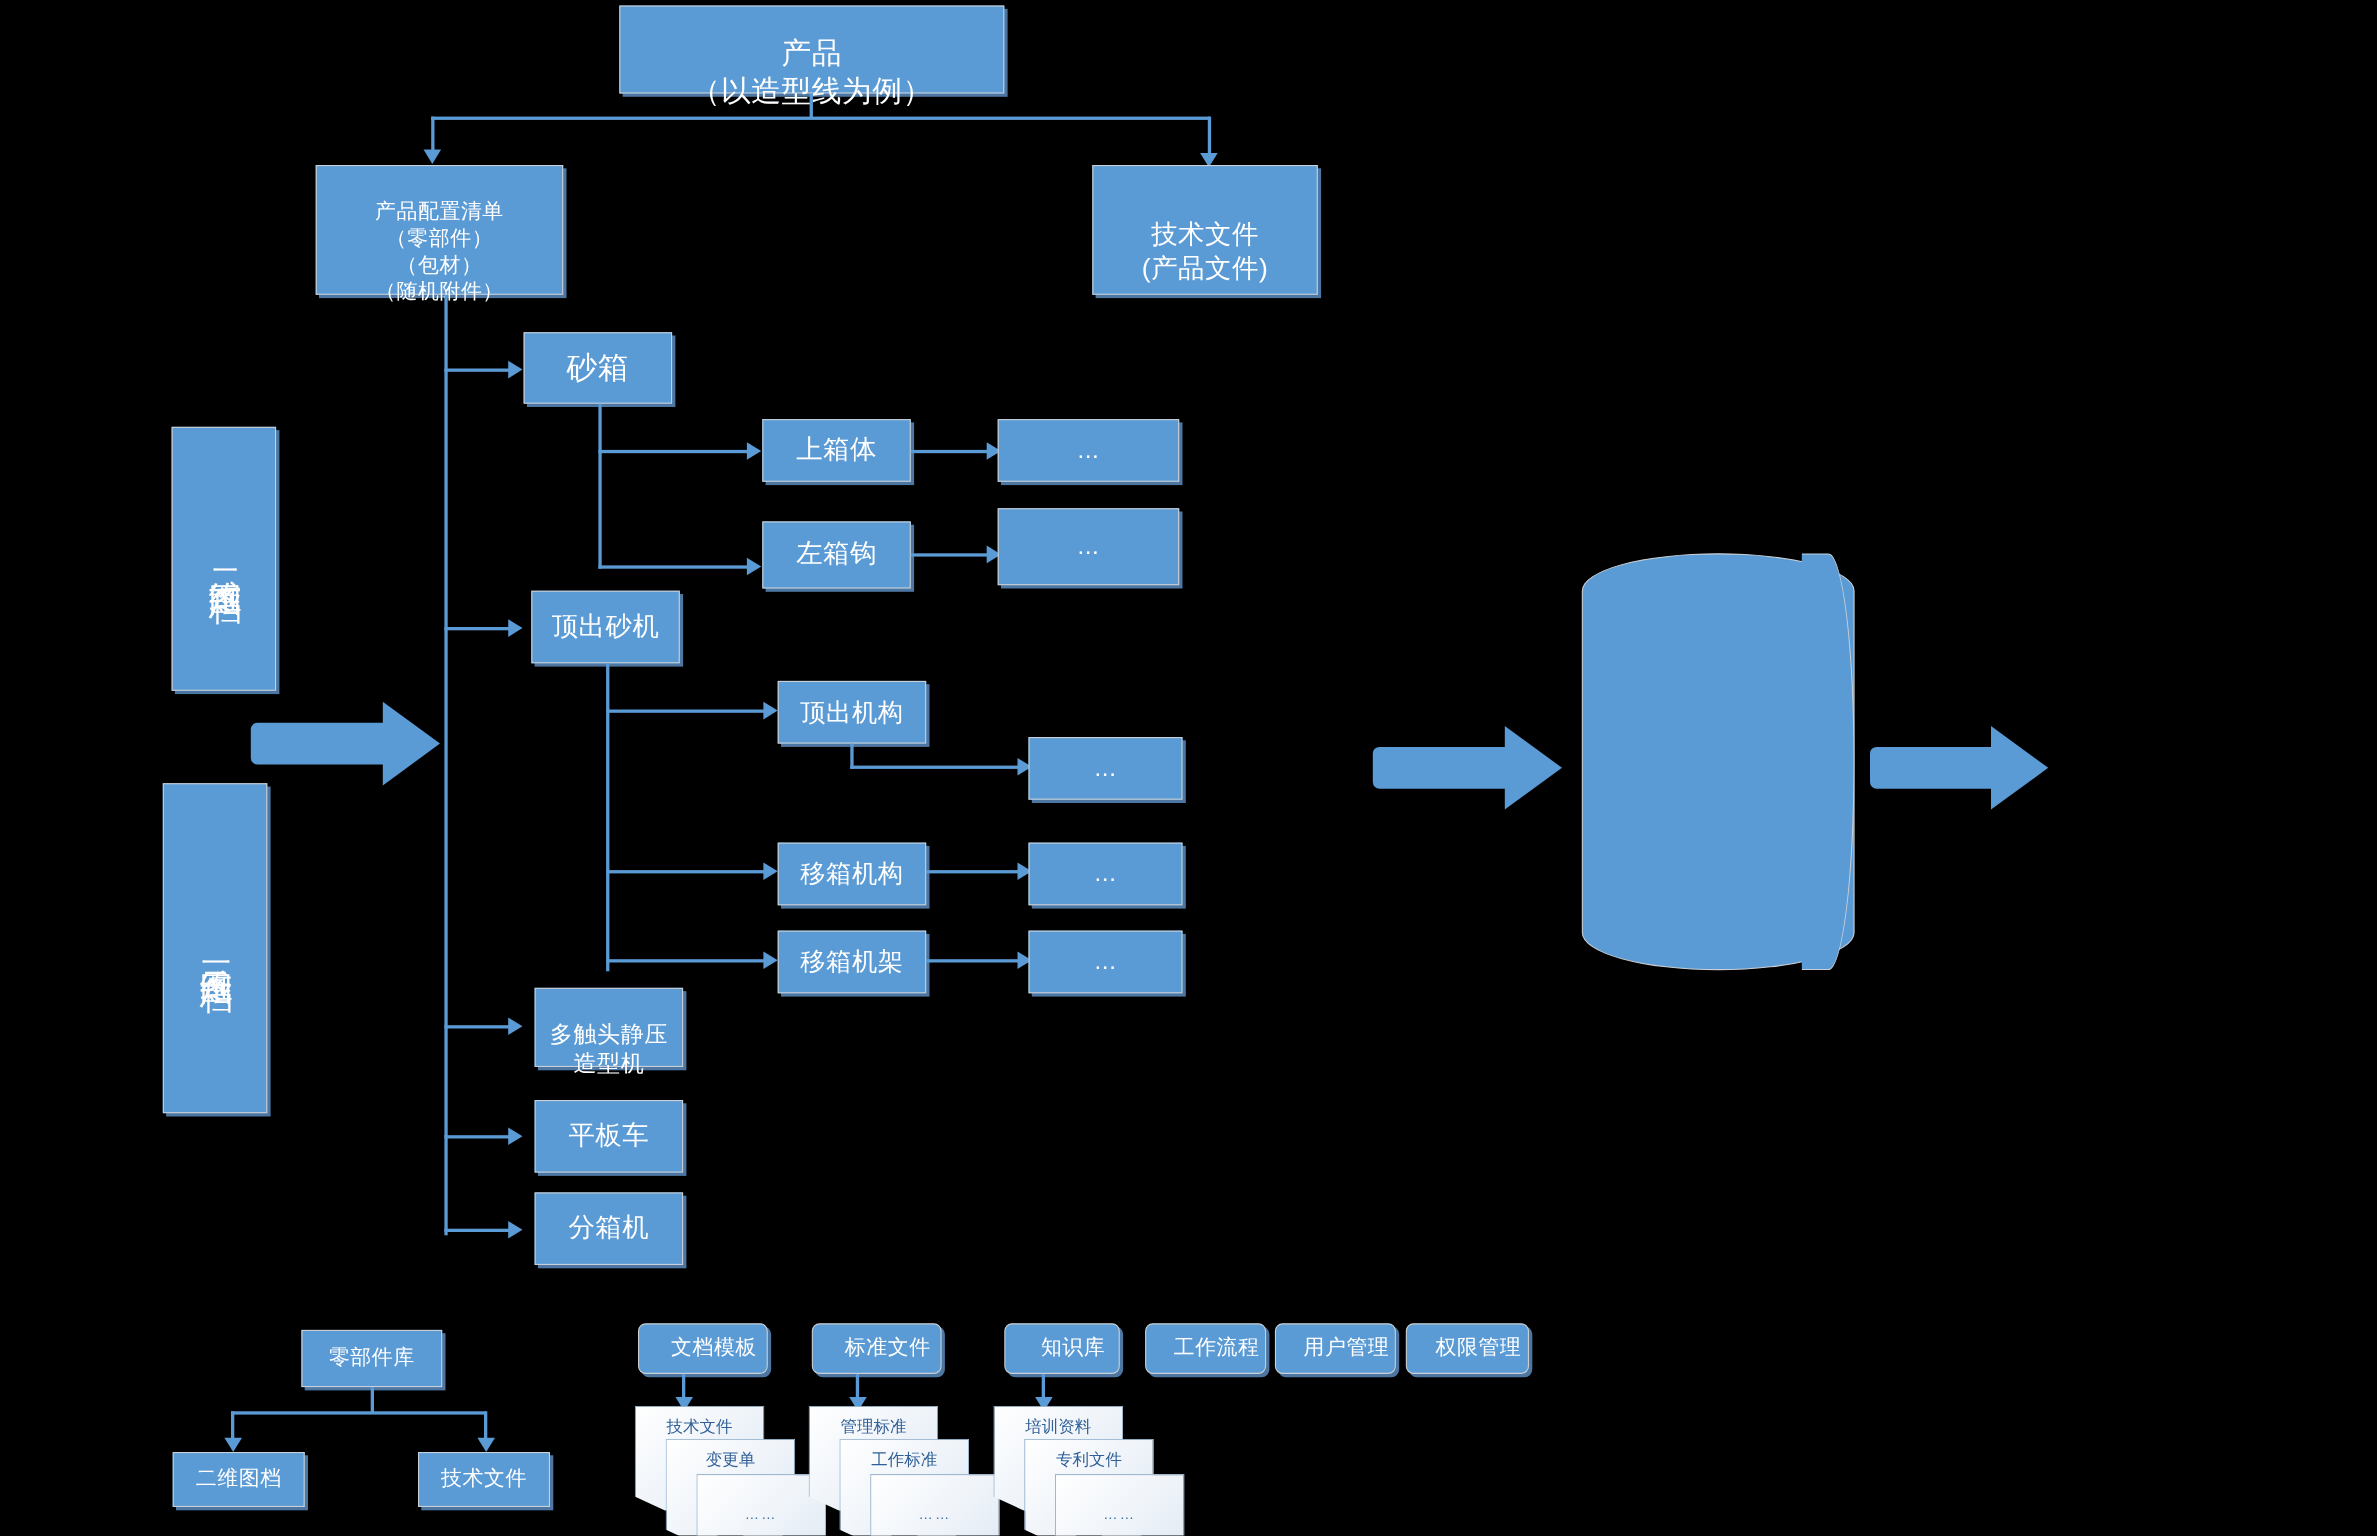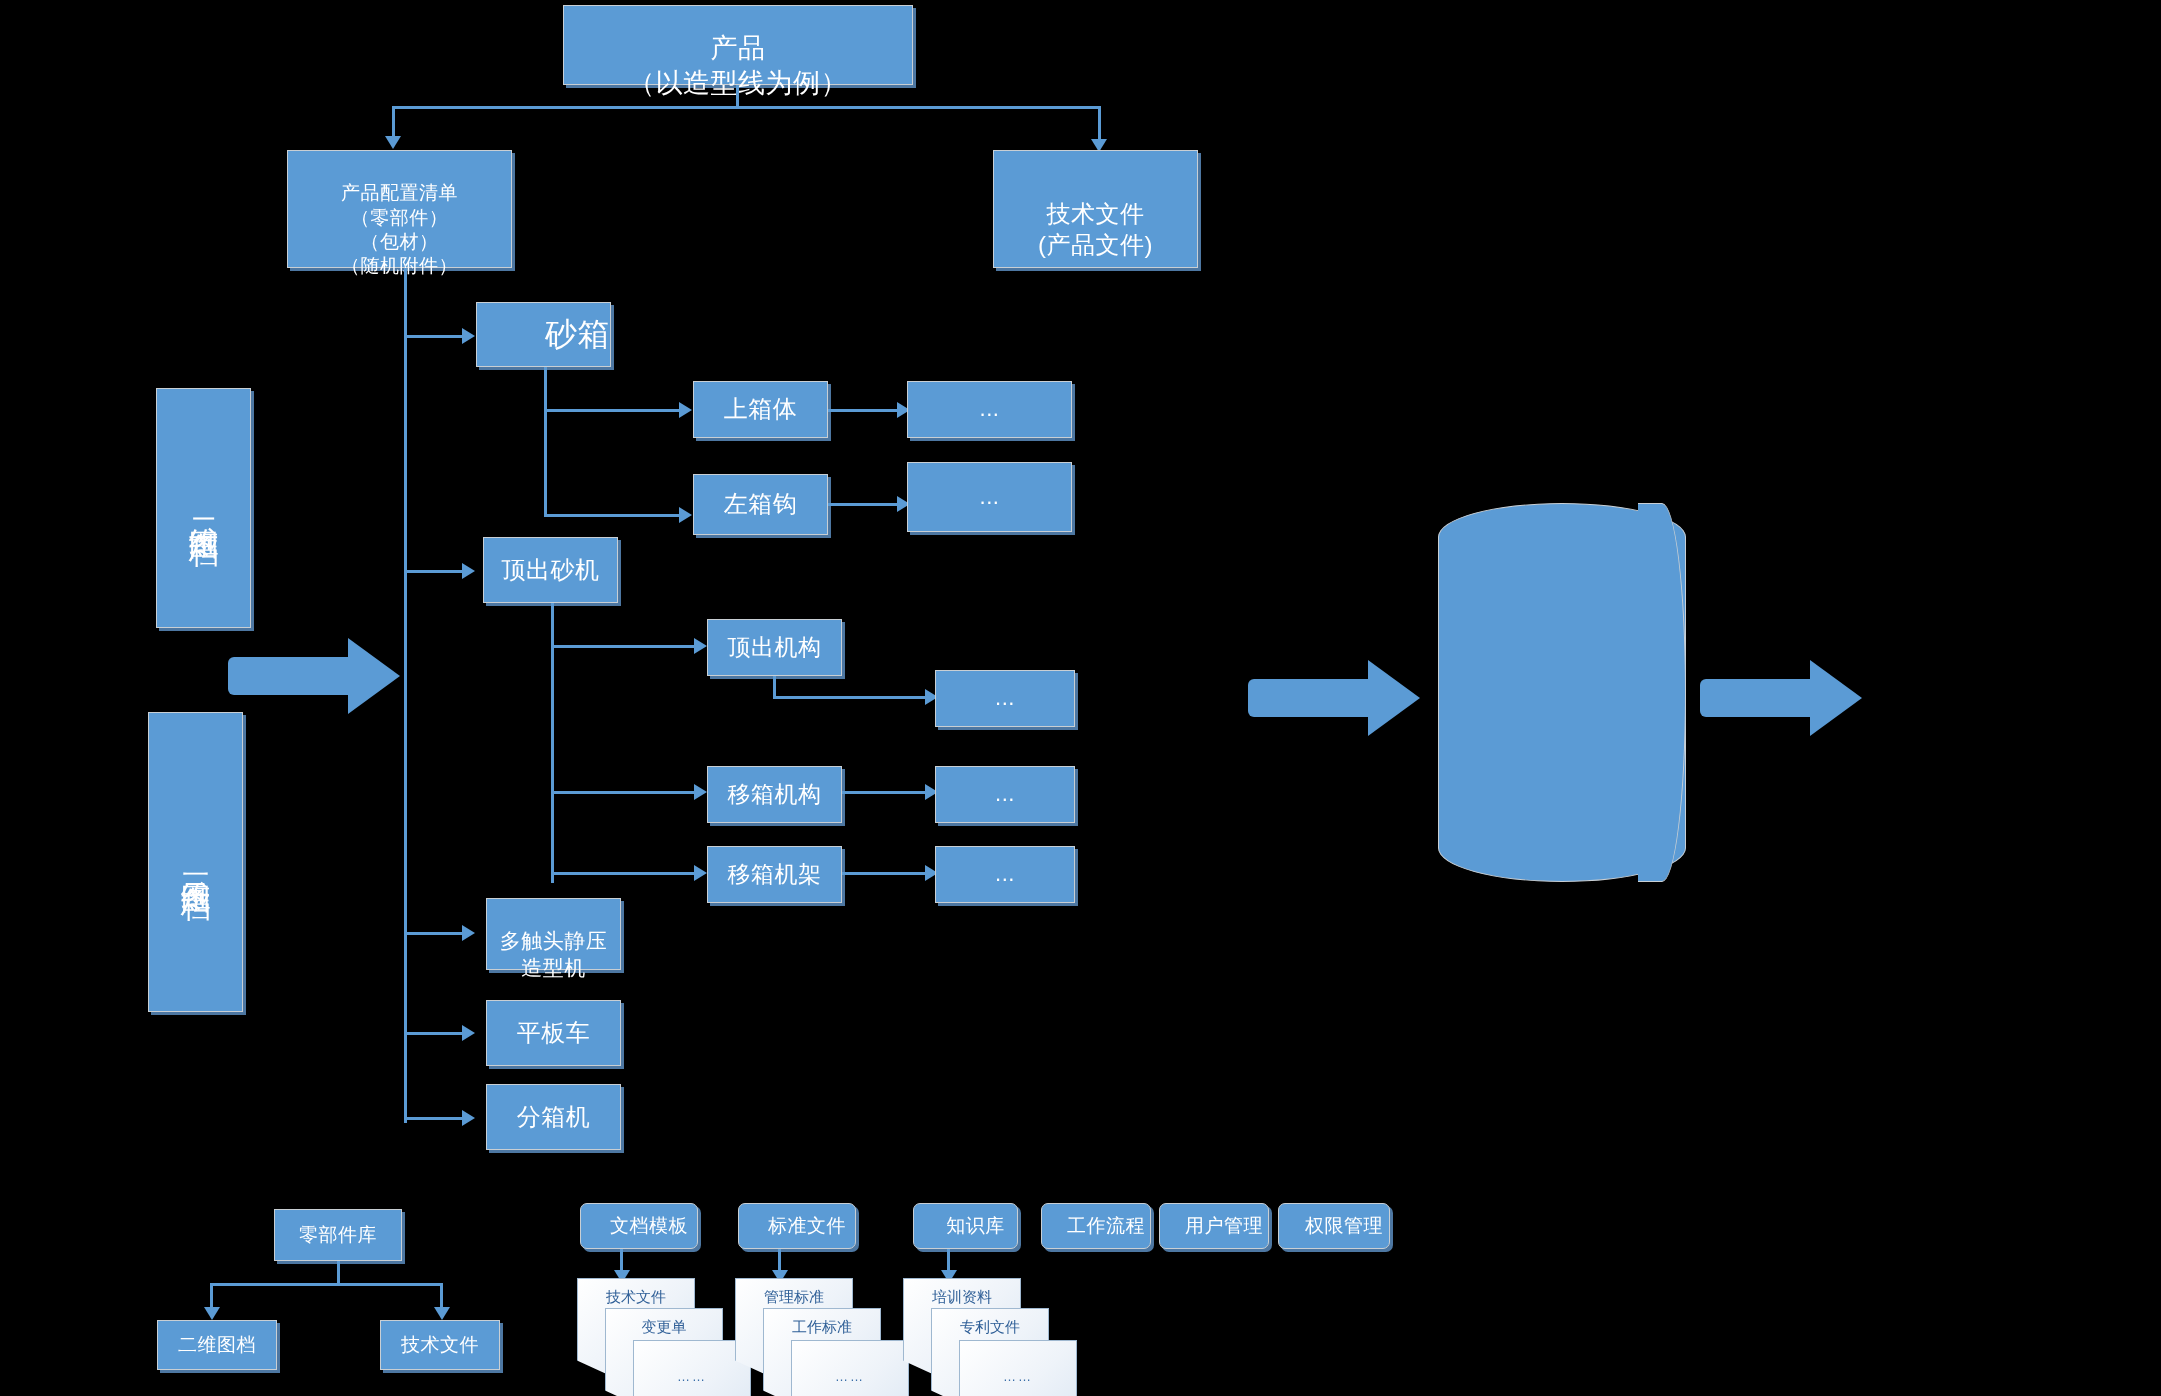--- a/index.html
+++ b/index.html
@@ -140,21 +140,21 @@
 
   <div class="ln hl" style="left:404px;top:932px;width:62px;"></div>
   <div class="arrowR" style="left:462px;top:925px;"></div>
 
   <div class="ln hl" style="left:404px;top:1032px;width:62px;"></div>
   <div class="arrowR" style="left:462px;top:1025px;"></div>
 
   <div class="ln hl" style="left:404px;top:1117px;width:62px;"></div>
   <div class="arrowR" style="left:462px;top:1110px;"></div>
 
-  <div class="box" style="left:476px;top:302px;width:135px;height:65px;font-size:32px;justify-content:flex-end;">
+  <div class="box" style="left:476px;top:302px;width:135px;height:65px;font-size:28px;">
     <span>砂箱</span>
   </div>
 
   <div class="box" style="left:483px;top:537px;width:135px;height:66px;font-size:24px;">
     <span>顶出砂机</span>
   </div>
 
   <div class="box" style="left:486px;top:898px;width:135px;height:72px;font-size:21px;">
     <div class="lines">
       <div>多触头静压</div>

